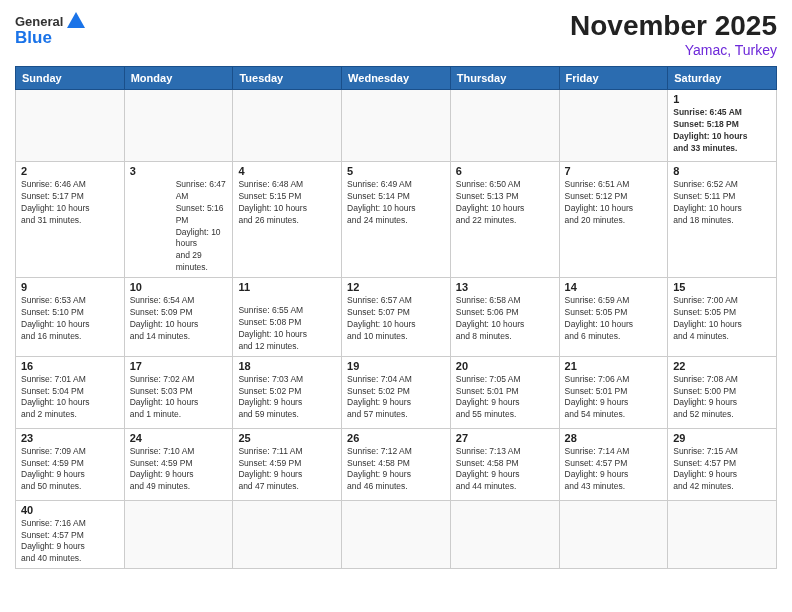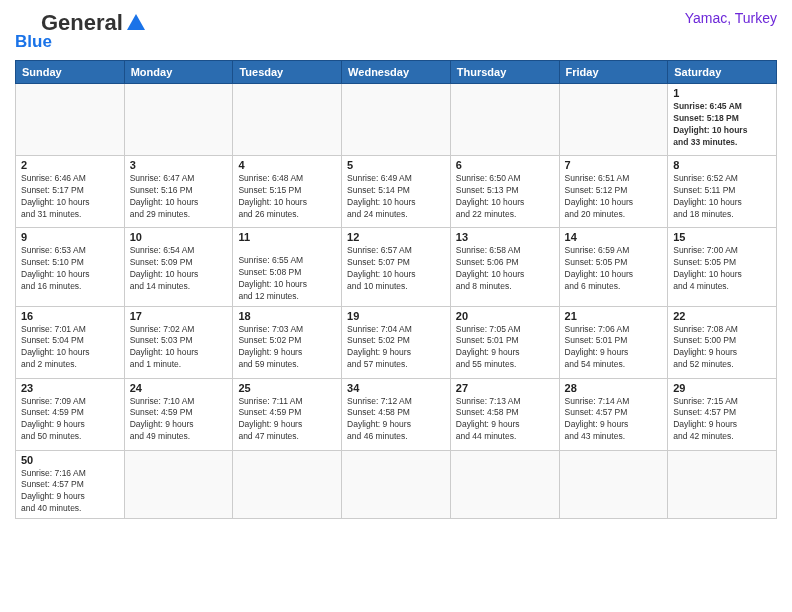--- a/index.html
+++ b/index.html
@@ -82,29 +82,30 @@
     }
   </style>
 </head>
 <body>
 
 <div class="page">
   <div class="header">
     <div class="logo">
       <div>
         <div style="display:flex;align-items:center;">
-          <span style="font-size:22px;font-weight:bold;color:#333;margin-left:26px;">General</span>
+          <span style="font-size:13px;font-weight:bold;color:#333;">General</span>
           <svg width="22" height="22" viewBox="0 0 22 22" style="margin:0 2px;">
             <polygon points="11,2 20,18 2,18" fill="#1a73e8"></polygon>
           </svg>
         </div>
         <div style="font-size:17px;font-weight:bold;color:#1a73e8;margin-top:-4px;">Blue</div>
       </div>
     </div>
     <div class="title-block">
+      <div class="month-year">November 2025</div>
       <div class="location">Yamac, Turkey</div>
     </div>
   </div>
 
   <table class="calendar">
     <thead>
       <tr>
       <th>Sunday</th>
           <th>Monday</th>
           <th>Tuesday</th>
@@ -133,21 +134,21 @@
         <tr>
           <td>
             <div class="day-num">2</div>
             <div class="day-info" style="white-space: pre-line;">Sunrise: 6:46 AM
 Sunset: 5:17 PM
 Daylight: 10 hours
 and 31 minutes.</div>
           </td>
           <td>
             <div class="day-num">3</div>
-            <div class="day-info" style="white-space: pre-line;">Sunrise: 6:47 AM
+            <div class="day-info" style="white-space: pre-line; margin-left: 46px;">Sunrise: 6:47 AM
 Sunset: 5:16 PM
 Daylight: 10 hours
 and 29 minutes.</div>
           </td>
           <td>
             <div class="day-num">4</div>
             <div class="day-info" style="white-space: pre-line;">Sunrise: 6:48 AM
 Sunset: 5:15 PM
 Daylight: 10 hours
 and 26 minutes.</div>
@@ -299,21 +300,21 @@
 and 49 minutes.</div>
           </td>
           <td>
             <div class="day-num">25</div>
             <div class="day-info" style="white-space: pre-line;">Sunrise: 7:11 AM
 Sunset: 4:59 PM
 Daylight: 9 hours
 and 47 minutes.</div>
           </td>
           <td>
-            <div class="day-num">34</div>
+            <div class="day-num">26</div>
             <div class="day-info" style="white-space: pre-line;">Sunrise: 7:12 AM
 Sunset: 4:58 PM
 Daylight: 9 hours
 and 46 minutes.</div>
           </td>
           <td>
             <div class="day-num">27</div>
             <div class="day-info" style="white-space: pre-line;">Sunrise: 7:13 AM
 Sunset: 4:58 PM
 Daylight: 9 hours
@@ -329,21 +330,21 @@
           <td>
             <div class="day-num">29</div>
             <div class="day-info" style="white-space: pre-line;">Sunrise: 7:15 AM
 Sunset: 4:57 PM
 Daylight: 9 hours
 and 42 minutes.</div>
           </td>
         </tr>
         <tr class="last-row">
           <td>
-            <div class="day-num">50</div>
+            <div class="day-num">40</div>
             <div class="day-info" style="white-space: pre-line;">Sunrise: 7:16 AM
 Sunset: 4:57 PM
 Daylight: 9 hours
 and 40 minutes.</div>
           </td>
           <td class="empty"></td>
           <td class="empty"></td>
           <td class="empty"></td>
           <td class="empty"></td>
           <td class="empty"></td>

